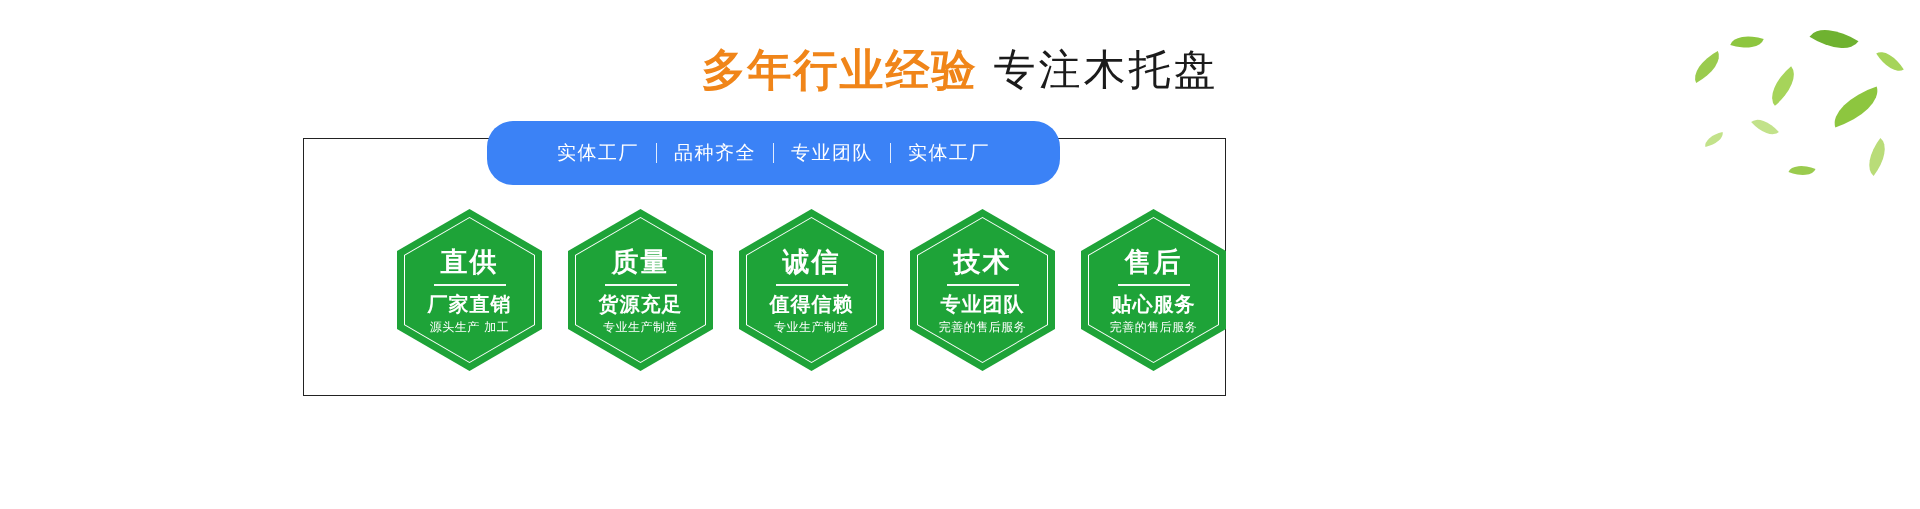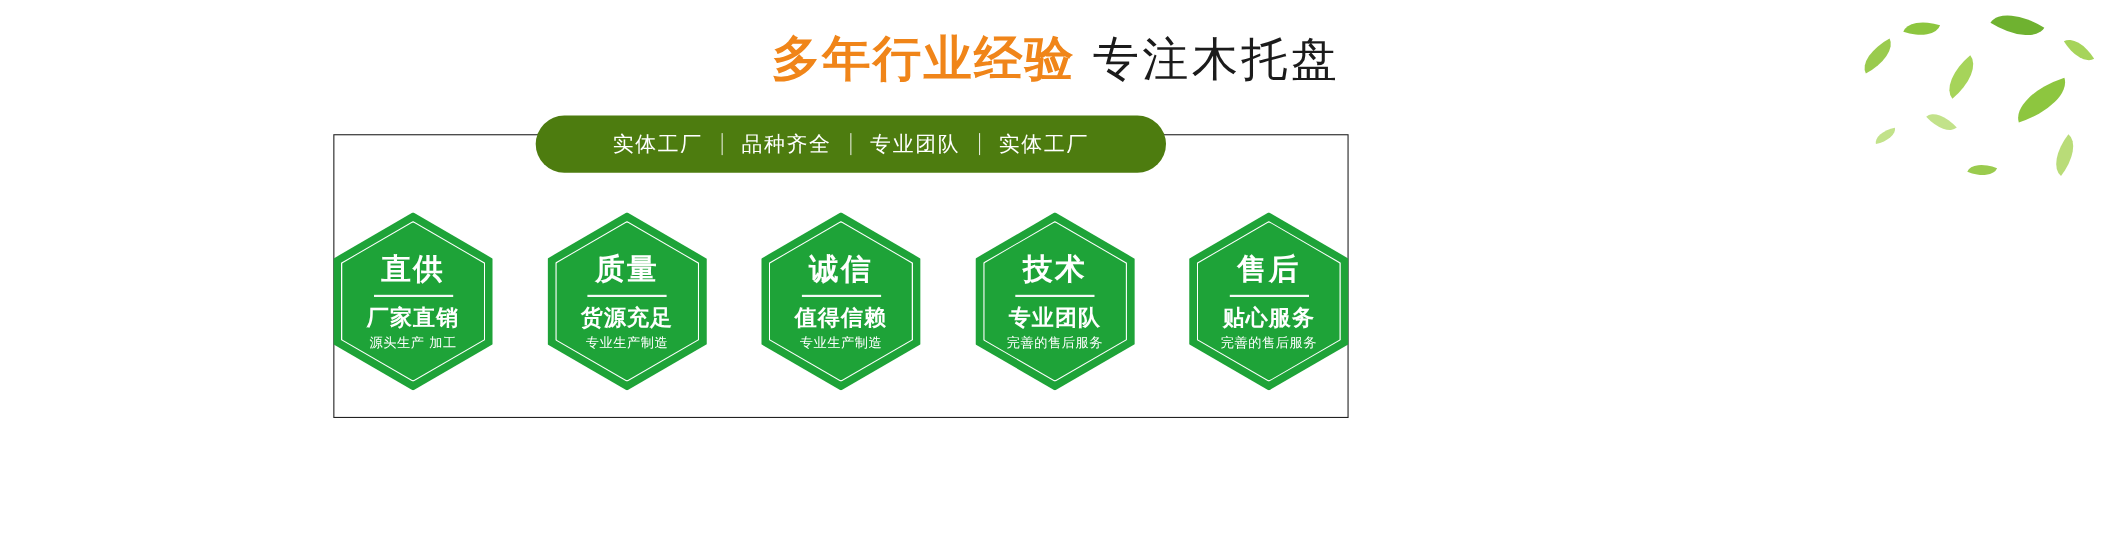--- a/index.html
+++ b/index.html
@@ -9,20 +9,21 @@
     background:#ffffff;
     position:relative;
     overflow:hidden;
   }
 
   
   .banner {
     position:absolute;
     inset:0;
     background:#ffffff;
+    margin-top:16px;
   }
 
   
   .headline {
     position:absolute;
     top:32px;
     left:0;
     width:1920px;
     text-align:center;
     white-space:nowrap;
@@ -54,22 +55,22 @@
     border:1.5px solid #222222;
     background:transparent;
   }
 
   
   .pill {
     position:absolute;
     left:487px;
     top:105px;
     width:573px;
-    height:52px;
-    background:#4d7c0f;
+    height:64px;
+    background:#3b82f6;
     border-radius:26px;
     display:flex;
     align-items:center;
     justify-content:center;
     z-index:5;
   }
   .pill-item {
     color:#ffffff;
     font-size:19px;
     letter-spacing:1.5px;
@@ -84,21 +85,21 @@
   }
 
   
   .hex-row {
     position:absolute;
     left:303px;
     top:193px;
     width:923px;
     height:162px;
     display:flex;
-    justify-content:space-between;
+    justify-content:flex-end;
     align-items:flex-start;
     gap:26px;
     z-index:4;
   }
   .hex {
     position:relative;
     width:145px;
     height:162px;
     background:#1EA338;
     -webkit-clip-path:polygon(50% 0%, 100% 26%, 100% 74%, 50% 100%, 0% 74%, 0% 26%);

